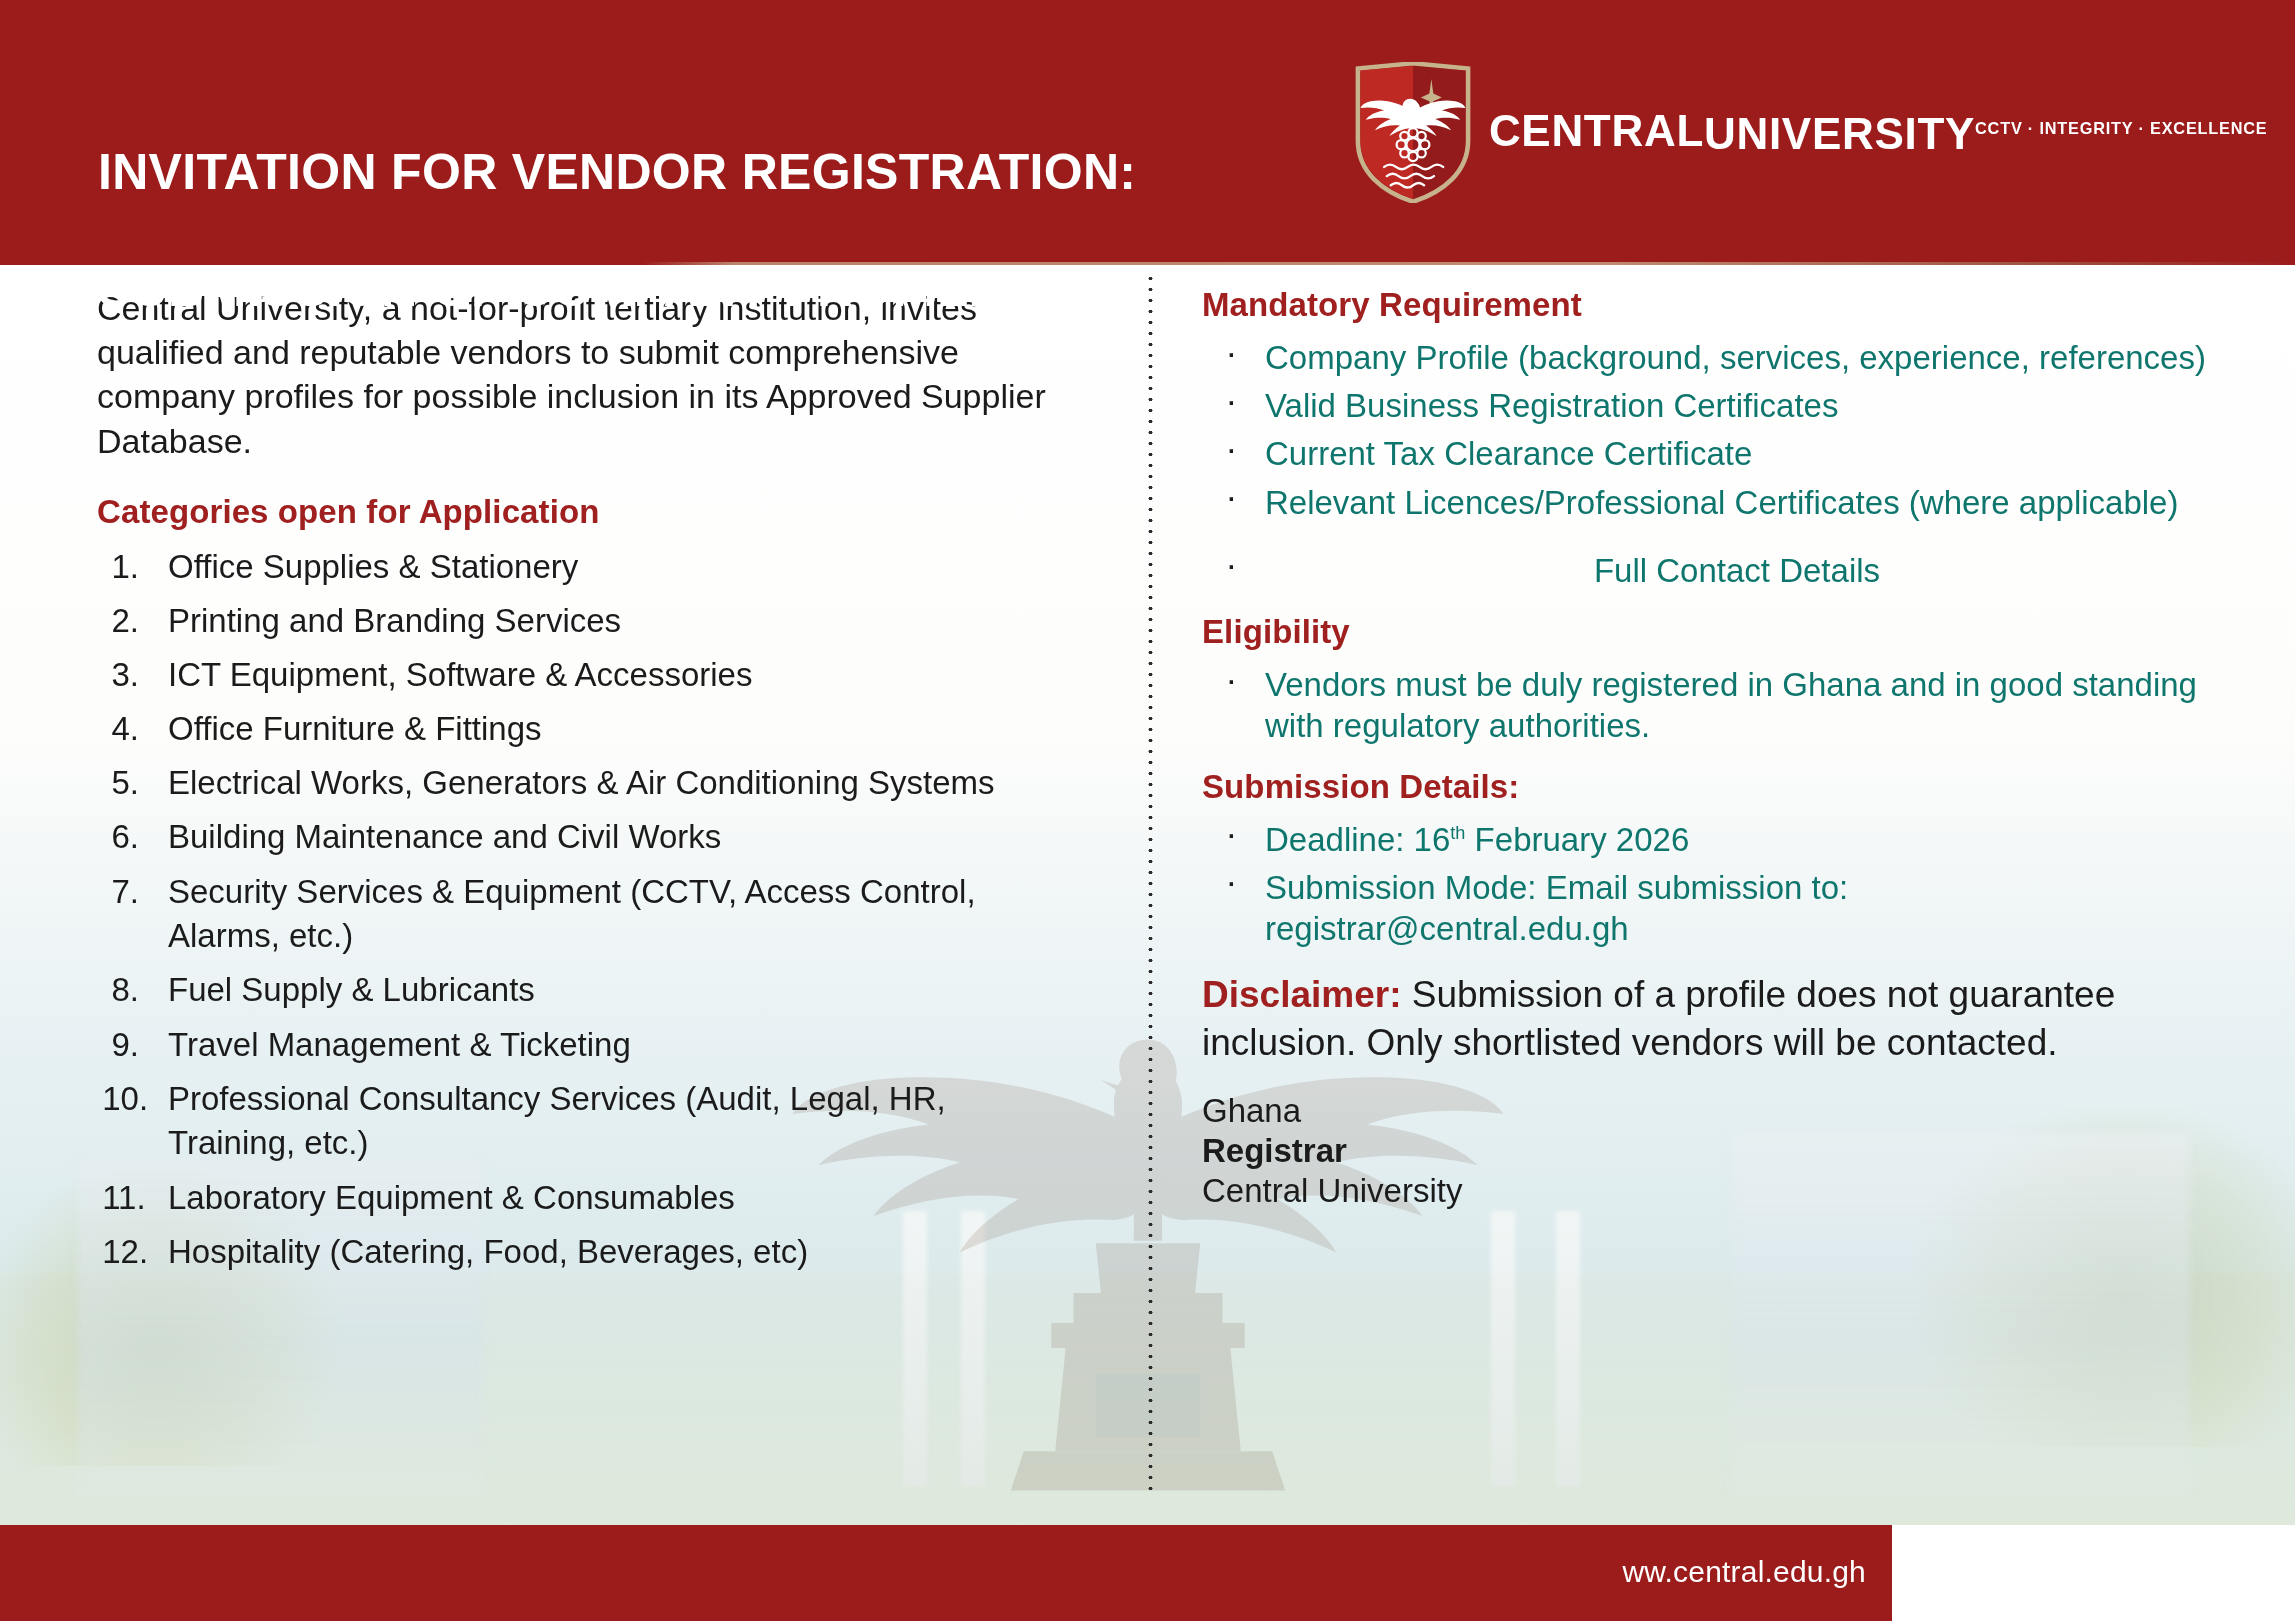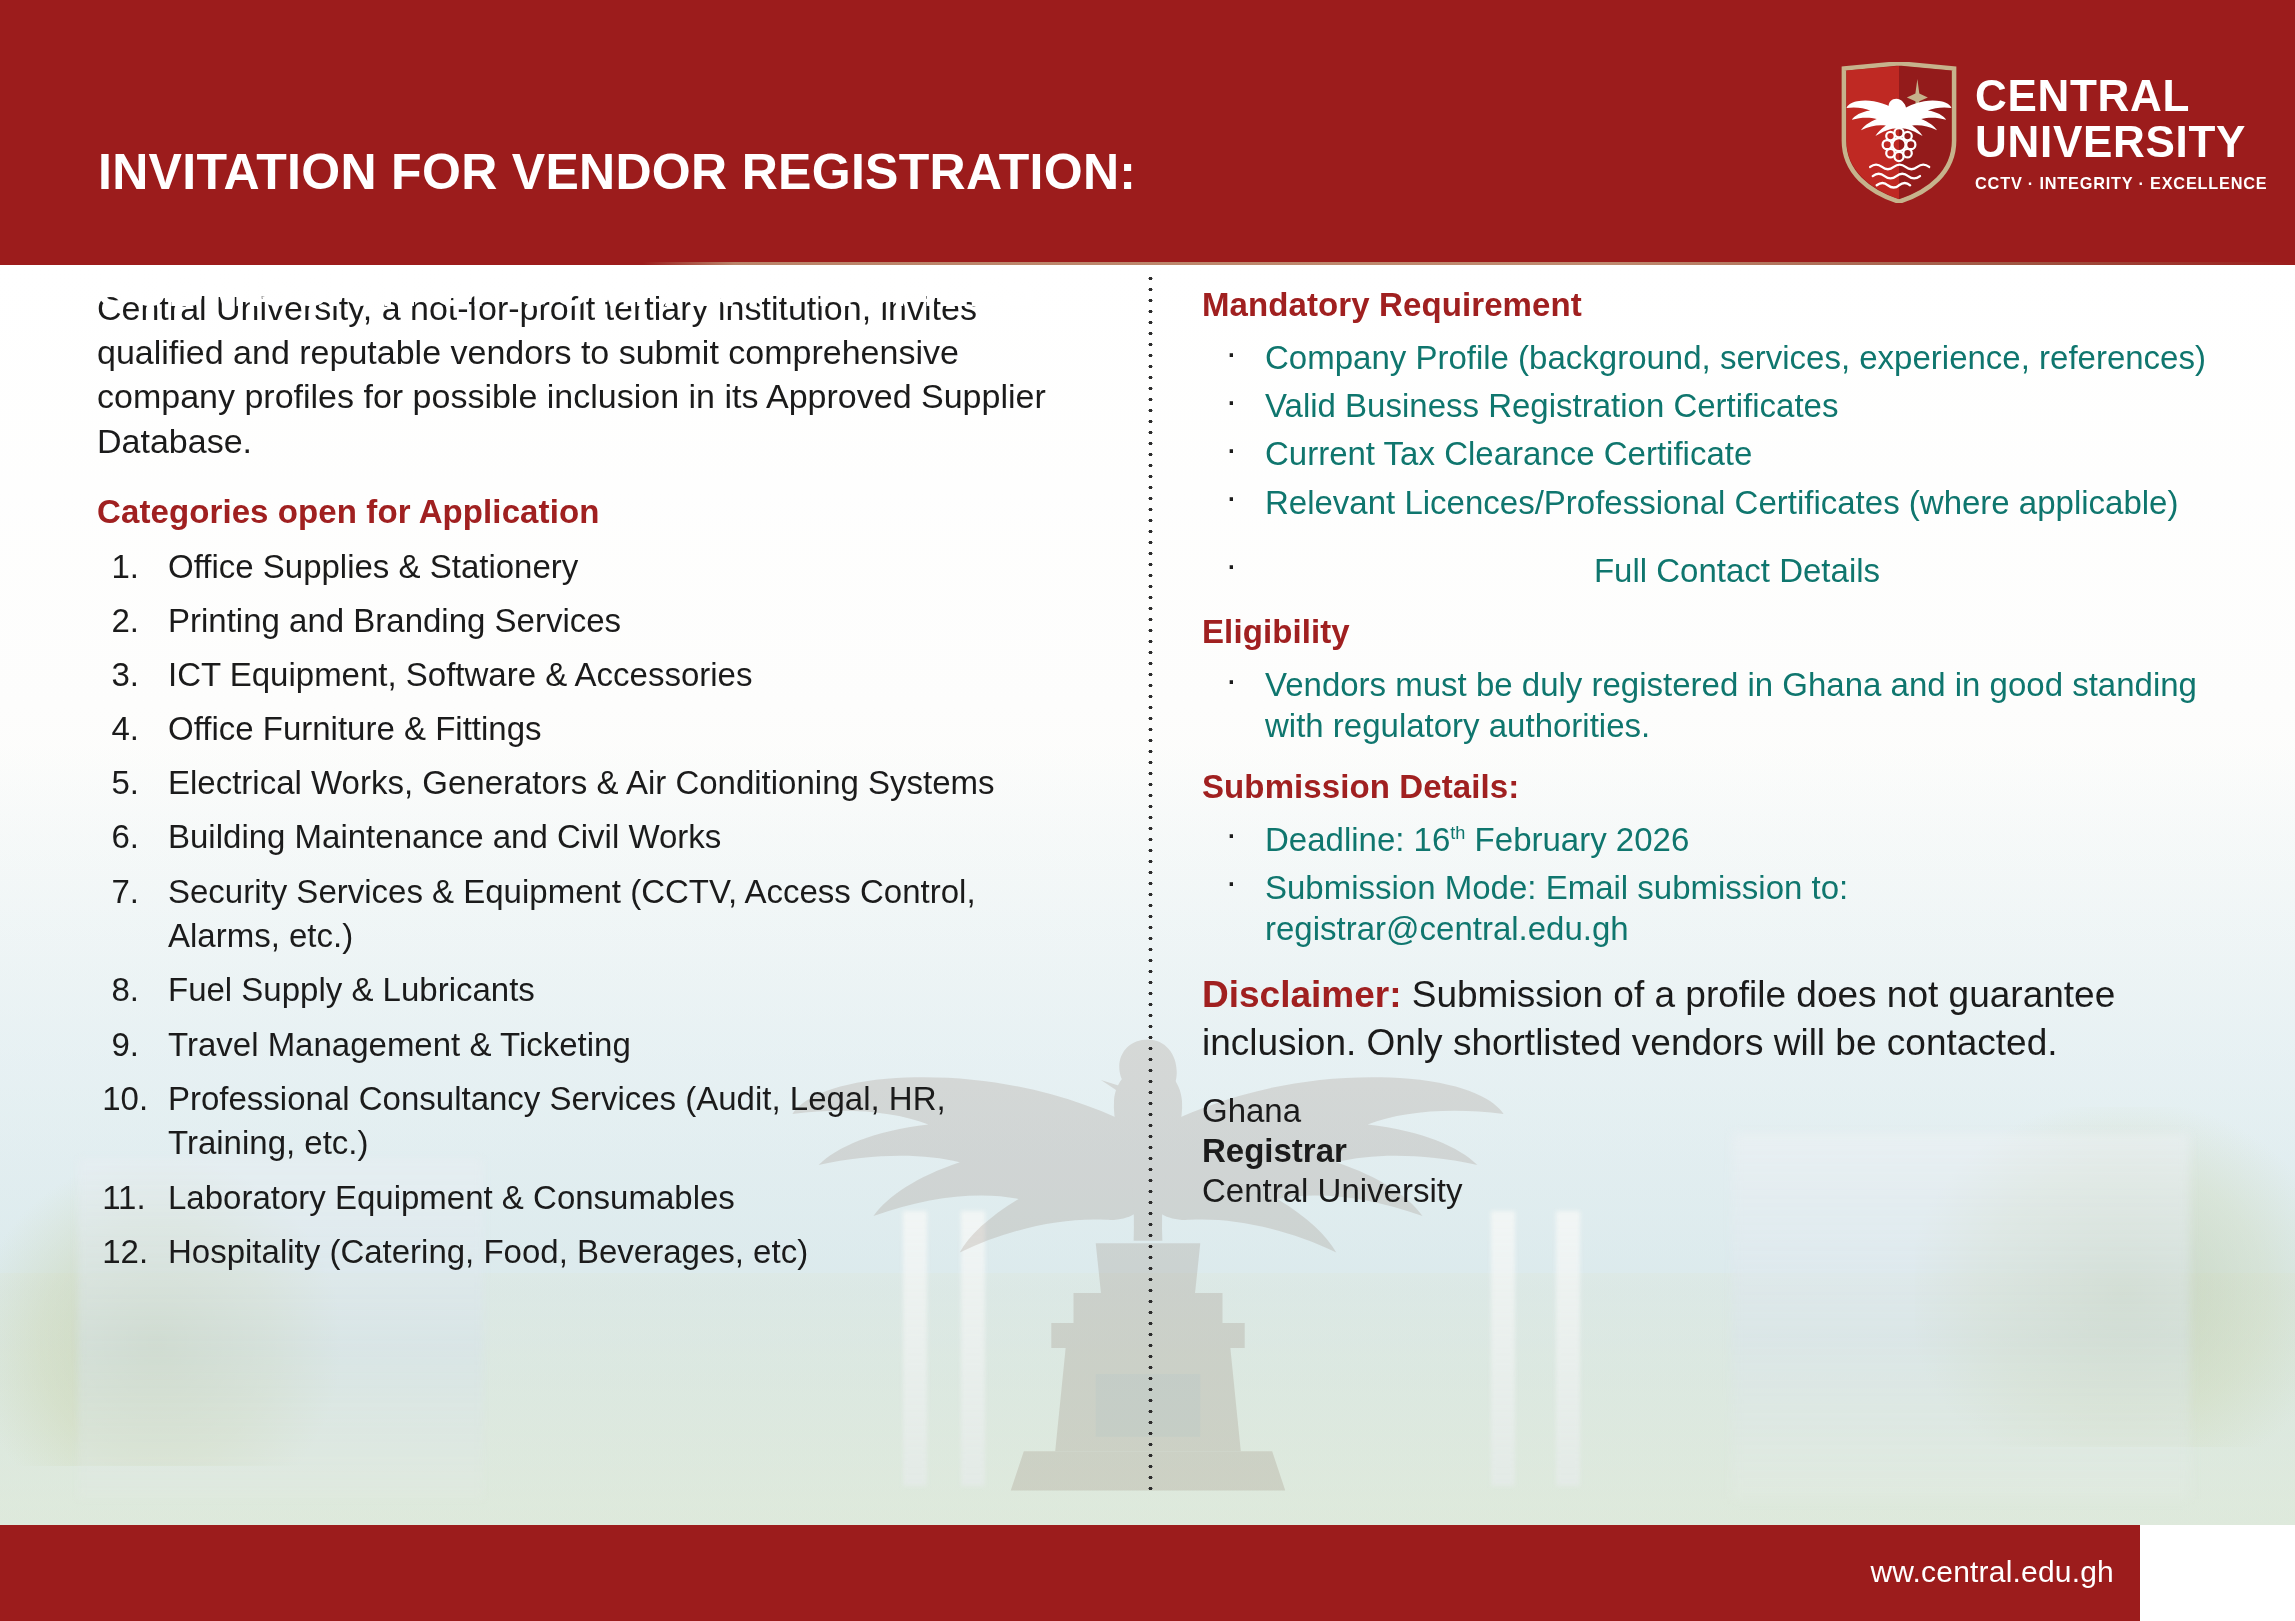--- a/index.html
+++ b/index.html
@@ -124,21 +124,21 @@
   
   .logo {
     position: absolute;
     right: 27.5px;
     top: 62px;
     display: flex;
     align-items: center;
     gap: 17px;
   }
   .shield { width: 118px; height: 141px; display: block; }
-  .logo-text { display: flex; flex-direction: column; line-height: 1; }
+  .logo-text { display: flex; flex-direction: row; line-height: 1; }
   .logo-name1, .logo-name2 {
     color: #ffffff;
     font-size: 44px;
     font-weight: 700;
     letter-spacing: 0.7px;
     font-stretch: condensed;
   }
   .logo-name2 { margin-top: 2.6px; }
   .logo-tag {
     color: #ffffff;
@@ -262,21 +262,21 @@
     line-height: 1.22;
     color: #1b1b1b;
   }
   .sign-block .role { font-weight: 700; }
   sup { font-size: 0.55em; vertical-align: super; line-height: 0; }
 
   
   .footer {
     position: absolute;
     left: 0; top: 1525px;
-    width: 2140px;
+    width: 1892px;
     height: 97px;
     background: #9C1C1C;
     z-index: 3;
   }
   .footer-url {
     position: absolute;
     right: 26px;
     top: 30px;
     color: #ffffff;
     font-size: 30px;

